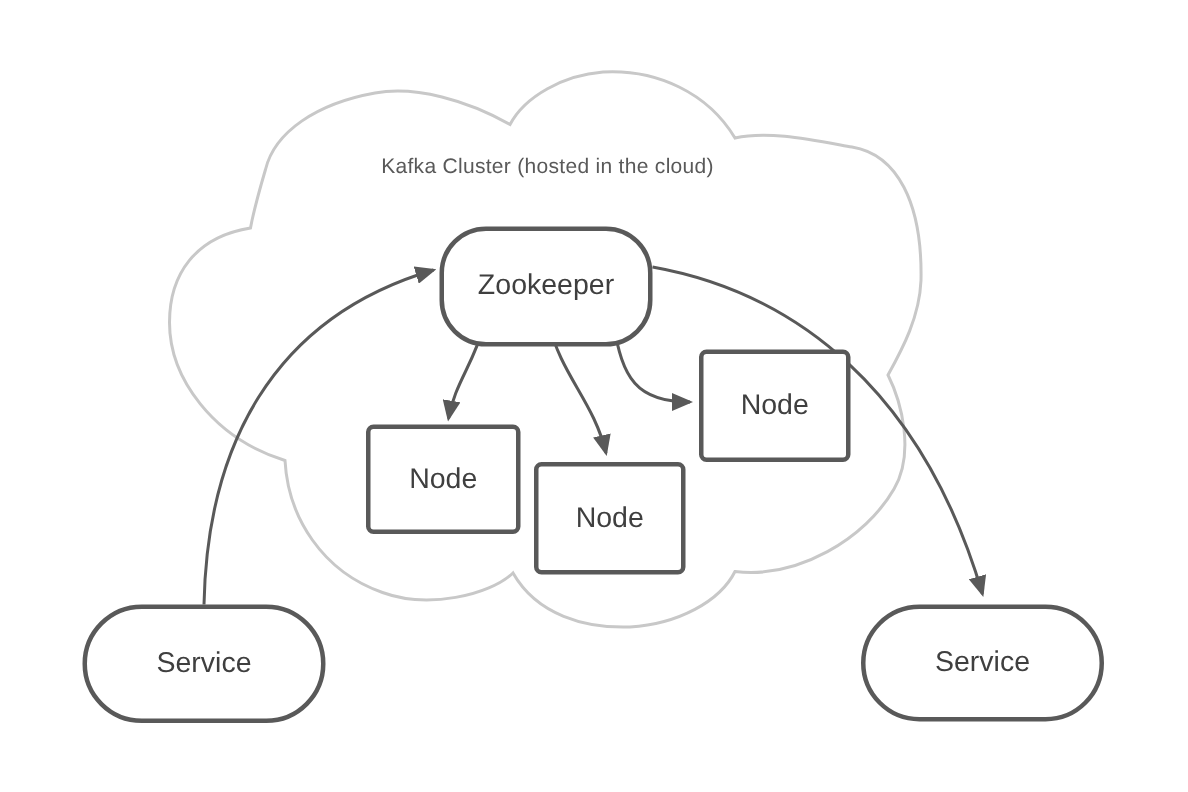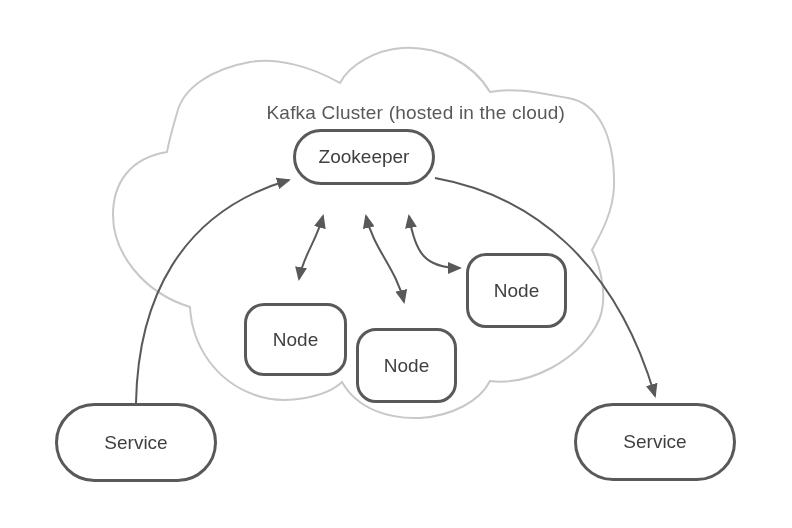--- a/index.html
+++ b/index.html
@@ -17,43 +17,43 @@
   }
   svg.layer {
     position: absolute;
     inset: 0;
   }
   .diagram-title {
     position: absolute;
     left: 165px;
     top: 102px;
     width: 400px;
-    text-align: right;
-    font-size: 19px;
+    text-align: center;
+    font-size: 14px;
     color: #595959;
     letter-spacing: 0.2px;
     white-space: nowrap;
   }
   .shape {
     position: absolute;
     box-sizing: border-box;
     border: 3px solid #595959;
     background: #ffffff;
     display: flex;
     align-items: center;
     justify-content: center;
     font-size: 19px;
     color: #3f3f3f;
   }
   .pill { border-radius: 40px; text-align: center; }
   .zk {
-    left: 293px; top: 129px; width: 142px; height: 56px;
+    left: 293px; top: 151px; width: 142px; height: 80px;
     border-radius: 31px;
   }
-  .node { border-radius: 20px; margin-top: 20px; }
+  .node { border-radius: 5px; }
   .node1 { left: 244px; top: 283px; width: 103px; height: 73px; }
   .node2 { left: 356px; top: 308px; width: 101px; height: 75px; }
   .node3 { left: 466px; top: 233px; width: 101px; height: 75px; }
   .svc-left  { left: 55px;  top: 403px; width: 162px; height: 79px; }
   .svc-right { left: 574px; top: 403px; width: 162px; height: 78px; }
 </style>
 </head>
 <body>
 
 <div class="canvas">

